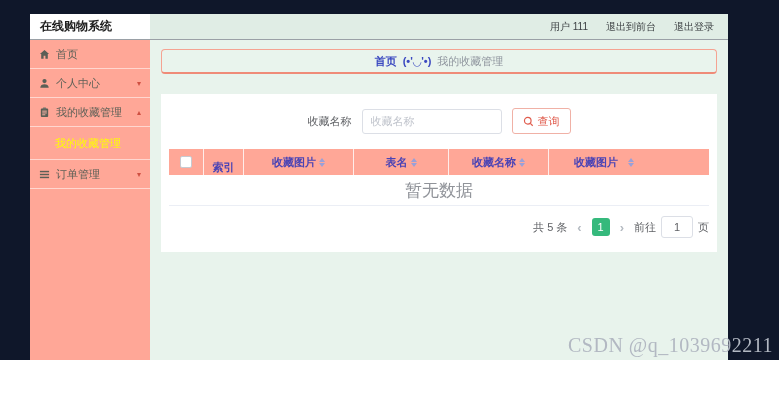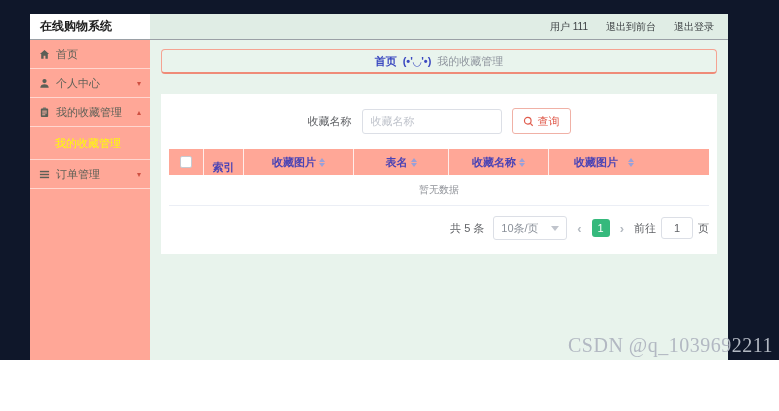--- a/index.html
+++ b/index.html
@@ -56,21 +56,21 @@
   .th:last-child { border-right:none; }
   .th-check { width:35px; } .th-idx { width:40px;align-items:flex-end; } .th-id { width:110px; }
   .th-tname { width:95px; } .th-fname { width:100px; } .th-pic { width:110px;gap:7px; }
   .th-op { flex:1; }
   .checkbox { width:12px; height:12px; background:#fff; border:1px solid #c6cad1; border-radius:2px; cursor:pointer; }
   .caret { display:inline-flex; flex-direction:column; margin-left:3px; gap:1px; cursor:pointer; }
   .caret i { width:0; height:0; border-left:3px solid transparent; border-right:3px solid transparent; display:block; }
   .caret .up { border-bottom:4px solid #9aa0d8; }
   .caret .dn { border-top:4px solid #9aa0d8; }
   .empty-row { height:31px; display:flex; align-items:center; justify-content:center;
-               color:#909399; font-size:10px; border-bottom:1px solid #ebeef5; background:#fff; }
+               color:#909399; font-size:17px; border-bottom:1px solid #ebeef5; background:#fff; }
 
   
   .pagination { margin-top:10px; display:flex; align-items:center; justify-content:flex-end;
                 gap:9px; font-size:11px; color:#606266; padding-bottom:6px; }
   .page-size-select { width:74px; height:24px; border:1px solid #dcdfe6; border-radius:3px;
                       display:flex; align-items:center; justify-content:space-between;
                       padding:0 7px; color:#8a9099; cursor:pointer; background:#fff; }
   .sel-chev { width:0; height:0; border-left:4px solid transparent; border-right:4px solid transparent;
               border-top:5px solid #c0c4cc; }
   .arrow-btn { color:#b4bac1; font-size:13px; font-weight:bold; cursor:pointer; padding:0 1px; }
@@ -205,24 +205,20 @@
                     <i class="up"></i>
                     <i class="dn"></i>
                   </span>
               </div>
             </div>
             <div class="empty-row">暂无数据</div>
           </div>
 
           <div class="pagination">
             <span>共 5 条</span>
-            <div class="page-size-select">
-              <span>10条/页</span>
-              <span class="sel-chev"></span>
-            </div>
             <span class="arrow-btn">‹</span>
             <span class="page-chip">1</span>
             <span class="arrow-btn">›</span>
             <div class="goto">
               <span>前往</span>
               <input class="goto-input" type="text" value="1" style="">
               <span>页</span>
             </div>
           </div>
 

